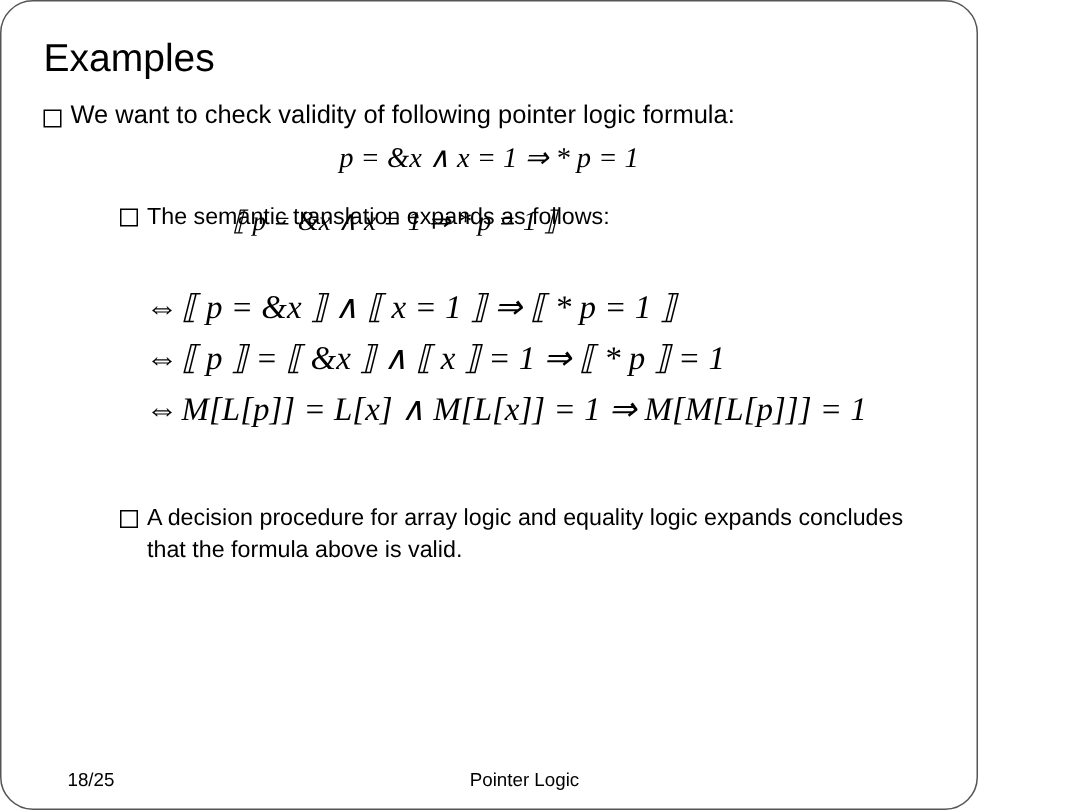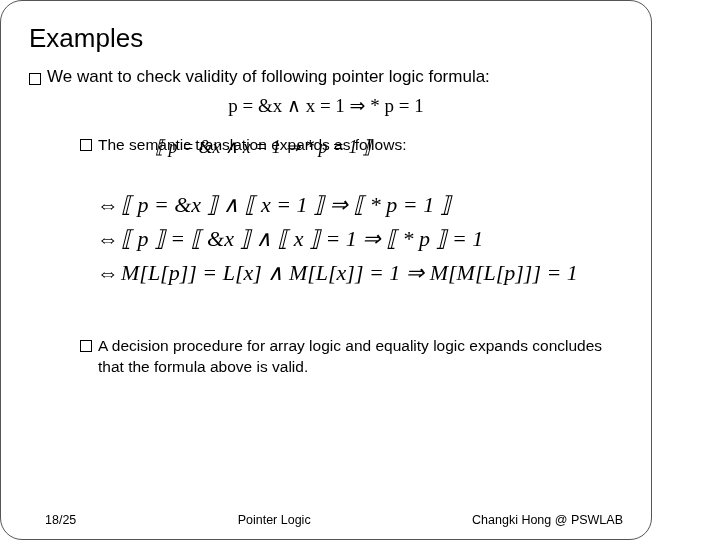--- a/index.html
+++ b/index.html
@@ -53,20 +53,21 @@
     display: inline-block;
     width: 10px;
     height: 10px;
     border: 1px solid #000;
     margin-top: 4px;
     flex: 0 0 auto;
   }
   .formula-main {
     font-family: 'Times New Roman', Times, serif;
     font-size: 19px;
+    font-style: italic;
     text-align: center;
     margin-top: 4px;
     margin-bottom: 2px;
   }
   .deriv {
     font-family: 'Times New Roman', Times, serif;
     font-size: 22px;
     font-style: italic;
     margin-left: 66px;
     margin-top: -2px;
@@ -150,16 +151,15 @@
     <div class="bullet-l2">
       <span class="checkbox"></span>
       <span>A decision procedure for array logic and equality logic expands concludes that the formula above is valid.</span>
     </div>
 
   </div>
 
   <div class="footer">
     <div class="left">18/25</div>
     <div class="center">Pointer Logic</div>
-    <div class="right">Changki Hong @ PSWLAB</div>
   </div>
 
 </div>
 
 </body></html>

